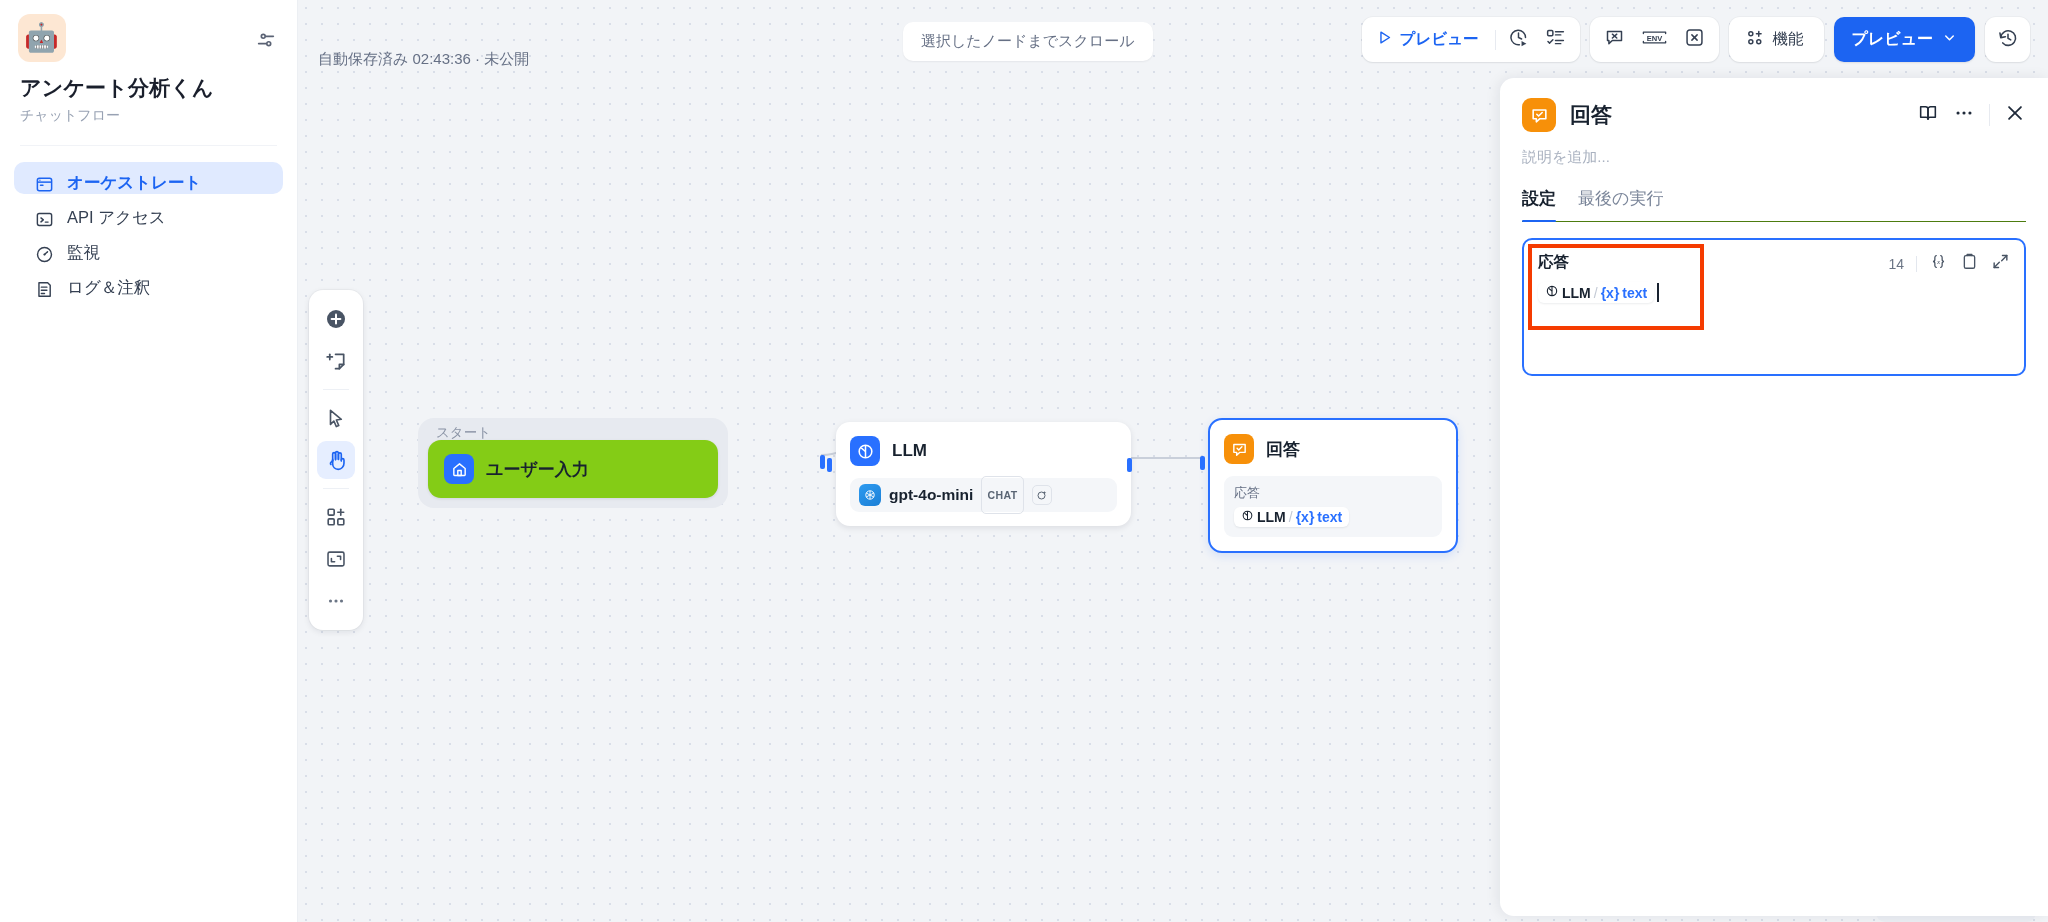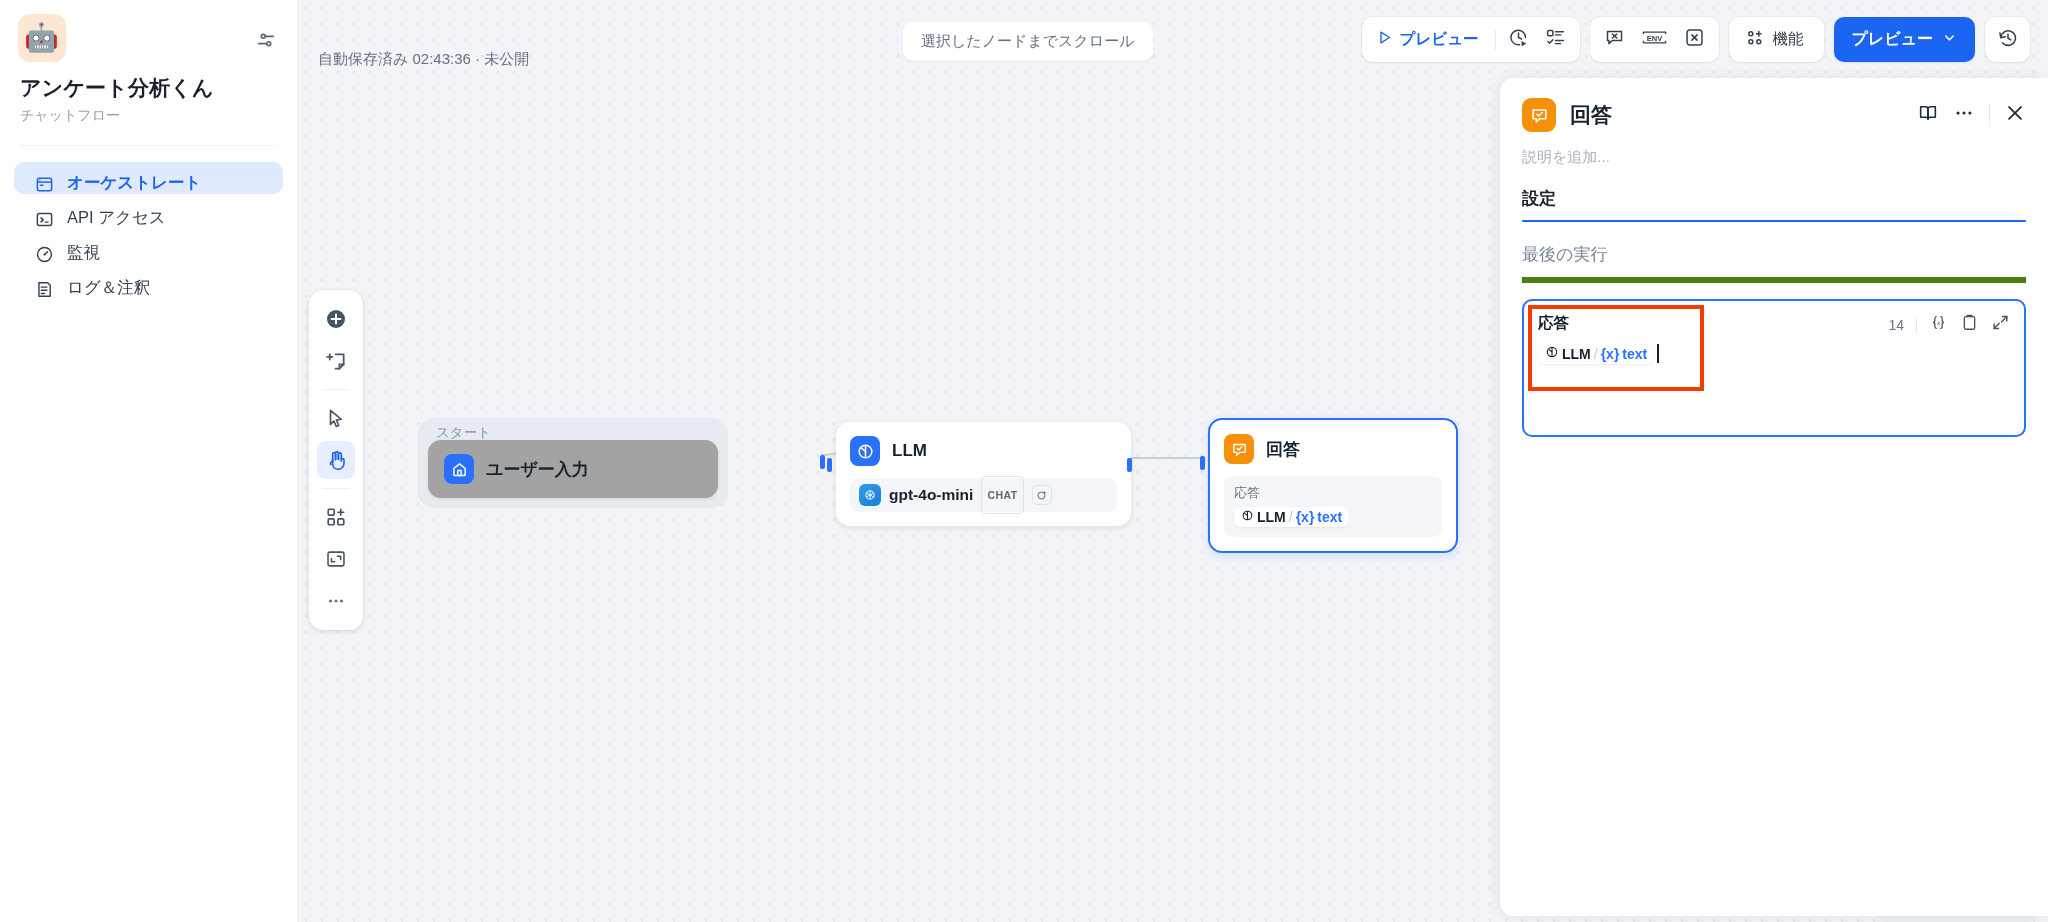--- a/index.html
+++ b/index.html
@@ -90,21 +90,21 @@
   .vtool .vbtn.sel { background: #e6eeff; color: #1c64f2; }
   .vtool .vsep { width: 26px; height: 1px; background: #edf0f5; margin: 5px 0; }
 
   
   .node { position: absolute; }
   .start-wrap {
     width: 310px; background: #e7eaf0; border-radius: 16px; padding: 22px 10px 10px 10px;
   }
   .start-label { position: absolute; left: 18px; top: 6px; font-size: 13.5px; color: #8a93a5; }
   .node-card {
-    background: #a3a3a3; border-radius: 13px; box-shadow: 0 1px 3px rgba(16,24,40,.1);
+    background: #84cc16; border-radius: 13px; box-shadow: 0 1px 3px rgba(16,24,40,.1);
     padding: 14px 16px;
   }
   .node-head { display: flex; align-items: center; gap: 12px; }
   .node-ico { width: 30px; height: 30px; border-radius: 8px; display:flex;align-items:center;justify-content:center; flex:0 0 30px;}
   .node-ico.blue { background: #2970ff; }
   .node-ico.orange { background: #f79009; }
   .node-title { font-size: 17px; font-weight: 700; color: #18222f; }
 
   .llm-node { width: 295px; background:#fff; border-radius: 14px; box-shadow: 0 2px 6px rgba(16,24,40,.1); padding: 14px 14px 14px 14px; }
   .llm-model { margin-top: 12px; background:#f4f6f9; border-radius: 9px; height: 34px; display:flex; align-items:center; gap: 8px; padding: 0 9px;}
@@ -144,21 +144,21 @@
     background: #fff; border-radius: 14px 0 0 14px;
     box-shadow: -2px 0 14px rgba(16,24,40,.08);
     z-index: 20;
   }
   .panel-head { padding: 20px 22px 0 22px; display:flex; align-items:center; }
   .p-ico { width: 34px; height: 34px; border-radius: 9px; background:#f79009; display:flex;align-items:center;justify-content:center; flex:0 0 34px;}
   .p-title { font-size: 21px; font-weight: 700; color: #18222f; margin-left: 14px; }
   .p-head-actions { margin-left:auto; display:flex; align-items:center; gap: 14px; color:#1f2a3a;}
   .p-sep { width: 1px; height: 22px; background: #e7eaf0; }
   .p-desc { padding: 16px 22px 0 22px; font-size: 15px; color: #aab2c0; }
-  .tabs { margin: 20px 22px 0 22px; display:flex; gap: 22px; border-bottom: 6px solid #4d7c0f; flex-direction: column; }
+  .tabs { margin: 20px 22px 0 22px; display:flex; gap: 22px; border-bottom: 1px solid #4d7c0f; }
   .tab { font-size: 17px; color: #7a8599; padding-bottom: 11px; cursor:pointer; position: relative;}
   .tab.active { color: #18222f; font-weight: 700; }
   .tab.active:after { content:""; position:absolute; left:0; right:0; bottom:-1px; height:2px; background:#1c64f2; border-radius:2px;}
 
   .editor-wrap { margin: 16px 22px 0 22px; border: 2px solid #2970ff; border-radius: 10px; height: 138px; position: relative; background:#fff;}
   .editor-top { display:flex; align-items:flex-start; padding: 12px 14px 0 14px;}
   .ed-label { font-size: 15.5px; font-weight: 700; color: #18222f; }
   .ed-tools { margin-left:auto; display:flex; align-items:center; gap: 12px; color:#495464; }
   .ed-count { font-size: 14px; color: #6b7585; }
   .ed-vsep { width:1px; height:16px; background:#e3e7ee;}

